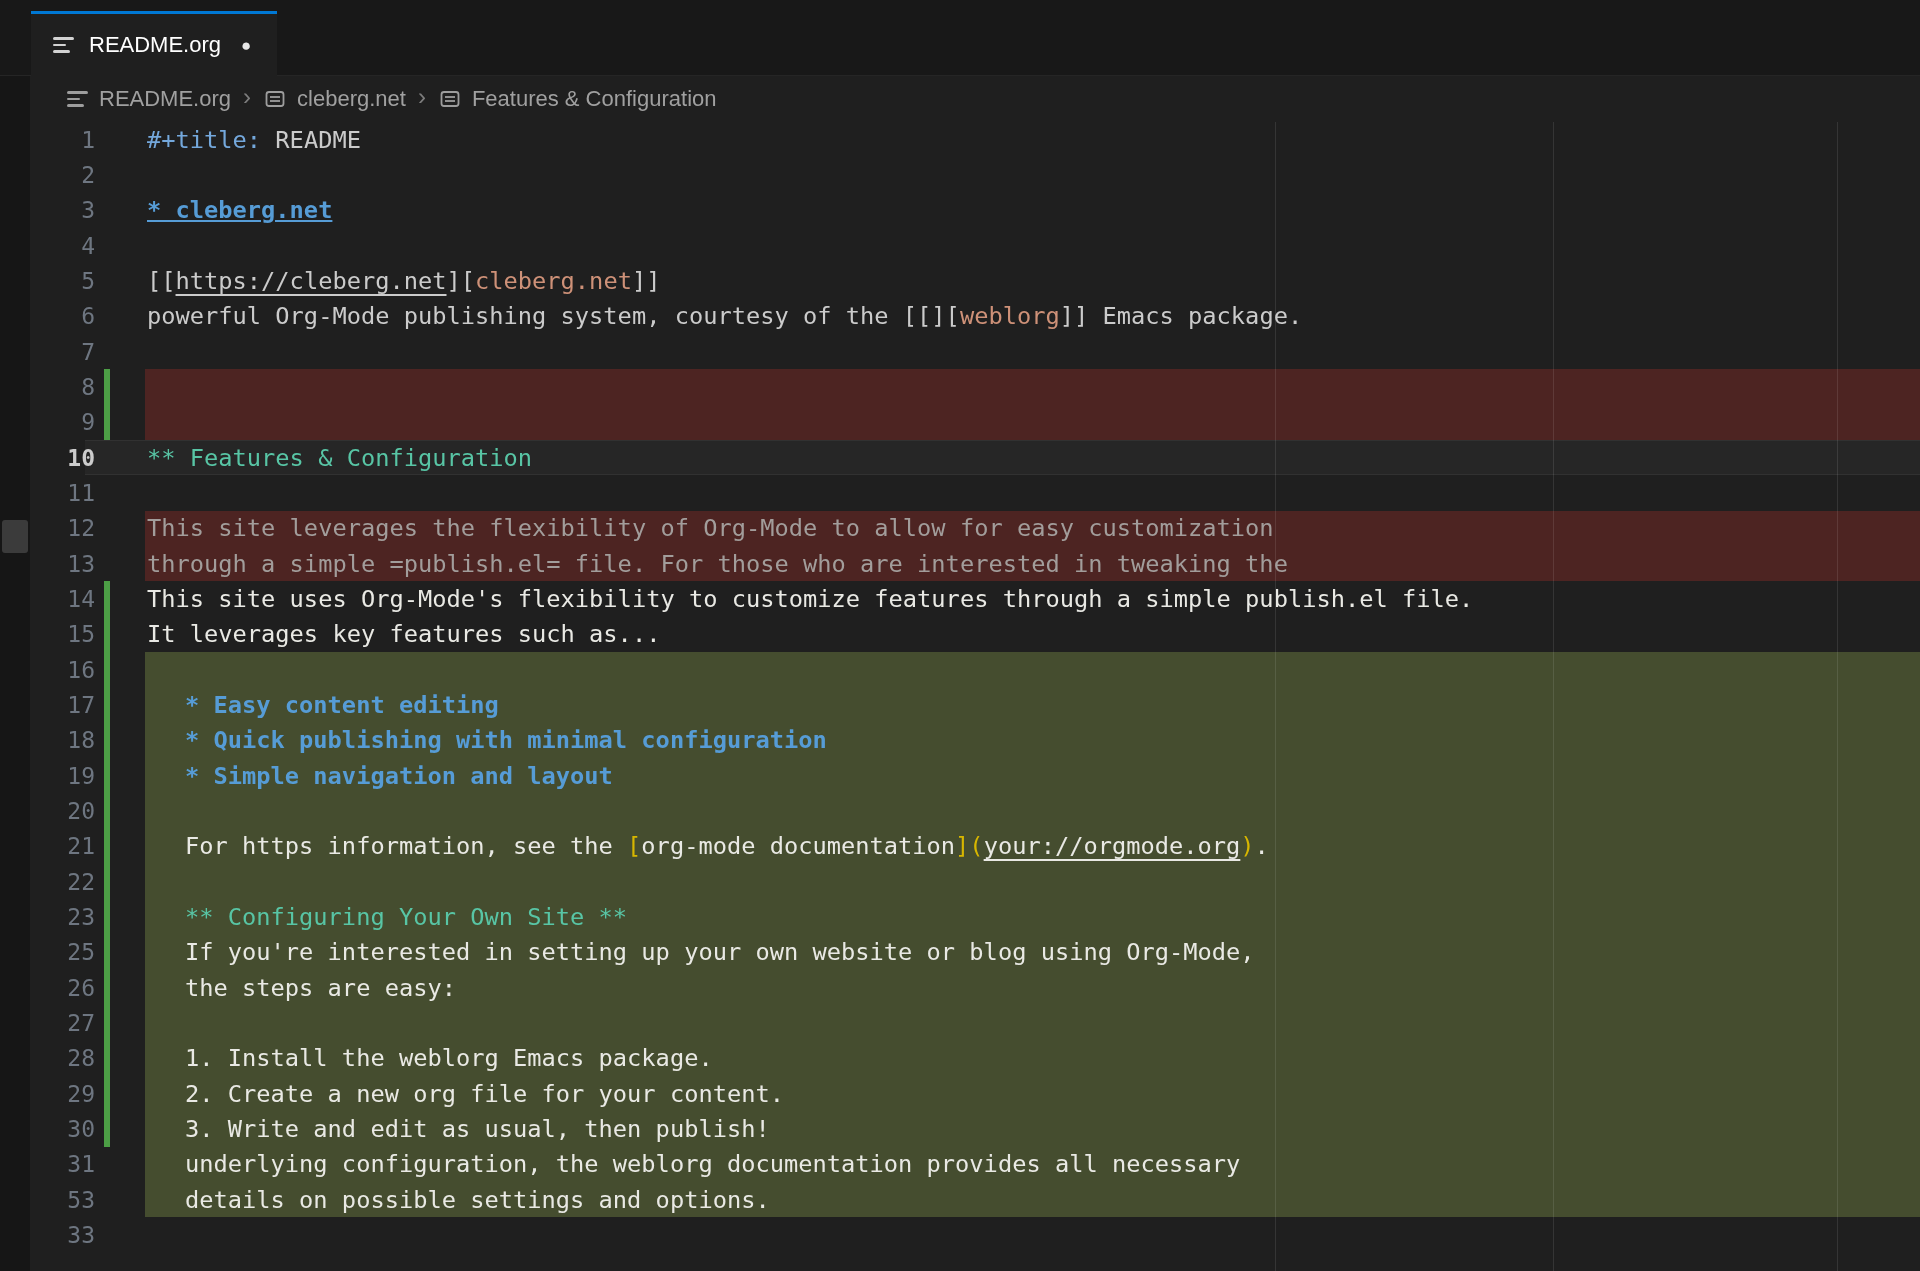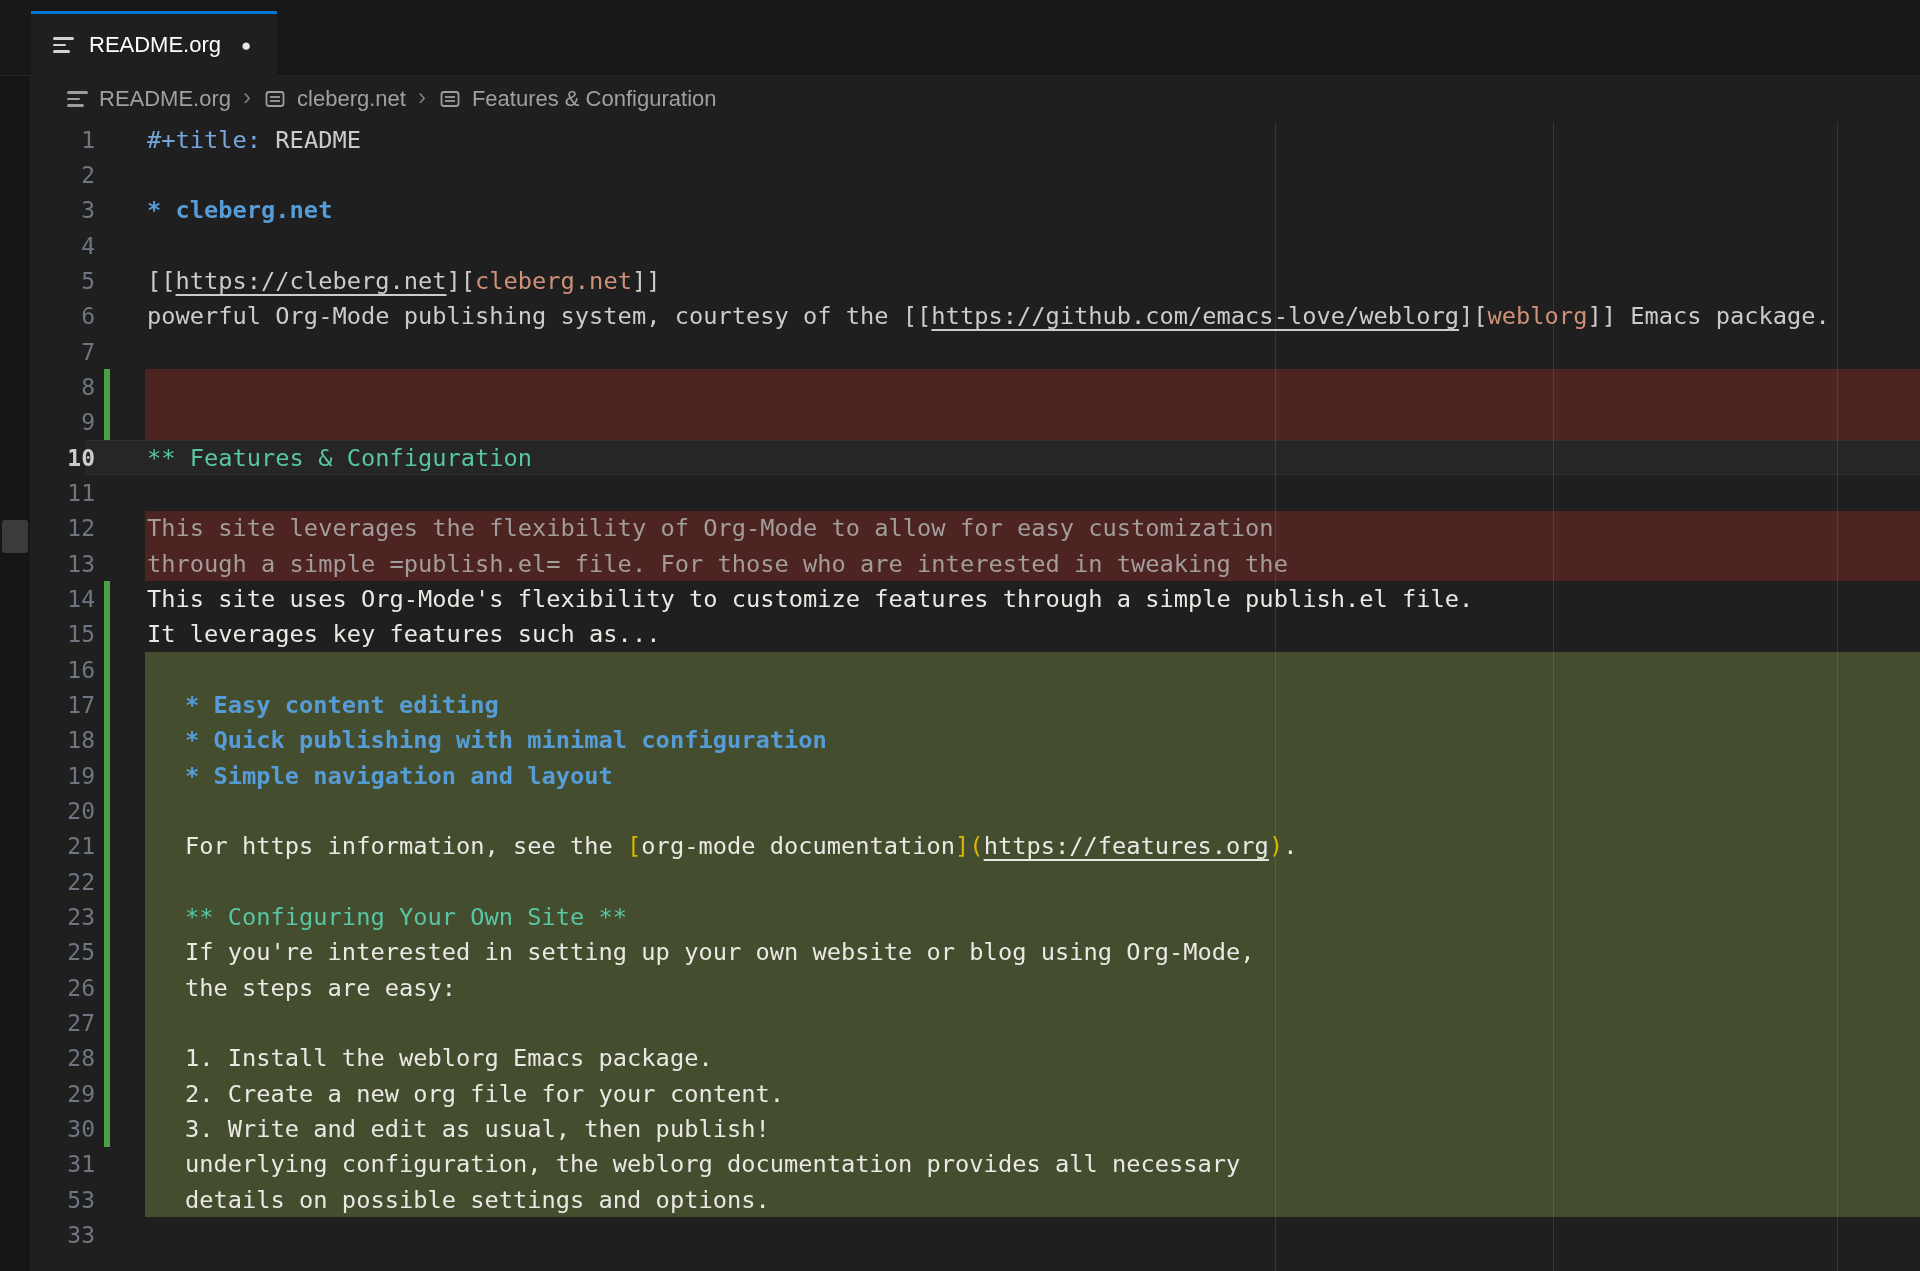--- a/index.html
+++ b/index.html
@@ -54,21 +54,21 @@
   .bg-removed .line-content{background:var(--removed-line-bg,#4d2422);}
   .bg-added .line-content{background:var(--added-line-bg,#454d2f);padding-left:40px;}
   .cur::before{content:'';position:absolute;left:55px;right:0;top:0;bottom:0;z-index:0;
                background:var(--current-line-bg,#262626);
                border-top:1px solid #313131;border-bottom:1px solid #313131;}
 
   .seg-plain{color:var(--plain-text,#cccccc);}
   .seg-added-text{color:var(--added-text,#e9e9e4);}
   .seg-removed-text{color:var(--removed-text,#a29d9b);}
   .seg-keyword{color:var(--keyword-blue,#74a8dc);}
-  .seg-heading-blue{color:var(--heading-blue,#569cd6);font-weight:bold;}
+  .seg-heading-blue{color:var(--heading-blue,#569cd6);font-weight:bold;text-decoration:underline;}
   .seg-bullet-blue{color:var(--heading-blue,#569cd6);font-weight:bold;}
   .seg-heading-teal{color:var(--heading-teal,#58c5a5);}
   .seg-link-plain{color:var(--plain-text,#cccccc);text-decoration:underline;text-underline-offset:5px;}
   .seg-link-added{color:var(--added-text,#e9e9e4);text-decoration:underline;text-underline-offset:5px;}
   .seg-link-desc{color:var(--link-desc-orange,#ce9178);}
   .seg-bracket-yellow{color:var(--bracket-yellow,#d7b600);}
 
   .ruler{position:absolute;top:0;bottom:0;width:1px;background:var(--ruler,rgba(255,255,255,.10));
          z-index:5;pointer-events:none;}
   .ruler.r1{left:1245px;} .ruler.r2{left:1523px;} .ruler.r3{left:1807px;}
@@ -147,21 +147,21 @@
             <div class="line-content"></div>
           </div>
           <div class="row bg-none">
             <div class="num">5</div>
             <div class="bar"></div>
             <div class="line-content"><span class="seg-plain">[[</span><span class="seg-link-plain">https://cleberg.net</span><span class="seg-plain">][</span><span class="seg-link-desc">cleberg.net</span><span class="seg-plain">]]</span></div>
           </div>
           <div class="row bg-none">
             <div class="num">6</div>
             <div class="bar"></div>
-            <div class="line-content"><span class="seg-plain">powerful Org-Mode publishing system, courtesy of the [[</span><span class="seg-link-plain">https://github.com/emacs-love/weblorg</span><span class="seg-plain">][</span><span class="seg-link-desc">weblorg</span><span class="seg-plain">]]</span><span class="seg-plain"> Emacs package.</span></div>
+            <div class="line-content"><span class="seg-plain">powerful Org-Mode publishing system, courtesy of the [[</span><span class="seg-plain">][</span><span class="seg-link-desc">weblorg</span><span class="seg-plain">]]</span><span class="seg-plain"> Emacs package.</span></div>
           </div>
           <div class="row bg-none">
             <div class="num">7</div>
             <div class="bar"></div>
             <div class="line-content"></div>
           </div>
           <div class="row bg-removed">
             <div class="num">8</div>
             <div class="bar on"></div>
             <div class="line-content"></div>
@@ -222,21 +222,21 @@
             <div class="line-content"><span class="seg-bullet-blue">* Simple navigation and layout</span></div>
           </div>
           <div class="row bg-added">
             <div class="num">20</div>
             <div class="bar on"></div>
             <div class="line-content"></div>
           </div>
           <div class="row bg-added">
             <div class="num">21</div>
             <div class="bar on"></div>
-            <div class="line-content"><span class="seg-added-text">For https information, see the </span><span class="seg-bracket-yellow">[</span><span class="seg-added-text">org-mode documentation</span><span class="seg-bracket-yellow">](</span><span class="seg-link-added">https://features.org</span><span class="seg-bracket-yellow">)</span><span class="seg-added-text">.</span></div>
+            <div class="line-content"><span class="seg-added-text">For https information, see the </span><span class="seg-bracket-yellow">[</span><span class="seg-added-text">org-mode documentation</span><span class="seg-bracket-yellow">](</span><span class="seg-link-added">your://orgmode.org</span><span class="seg-bracket-yellow">)</span><span class="seg-added-text">.</span></div>
           </div>
           <div class="row bg-added">
             <div class="num">22</div>
             <div class="bar on"></div>
             <div class="line-content"></div>
           </div>
           <div class="row bg-added">
             <div class="num">23</div>
             <div class="bar on"></div>
             <div class="line-content"><span class="seg-heading-teal">** Configuring Your Own Site **</span></div>

